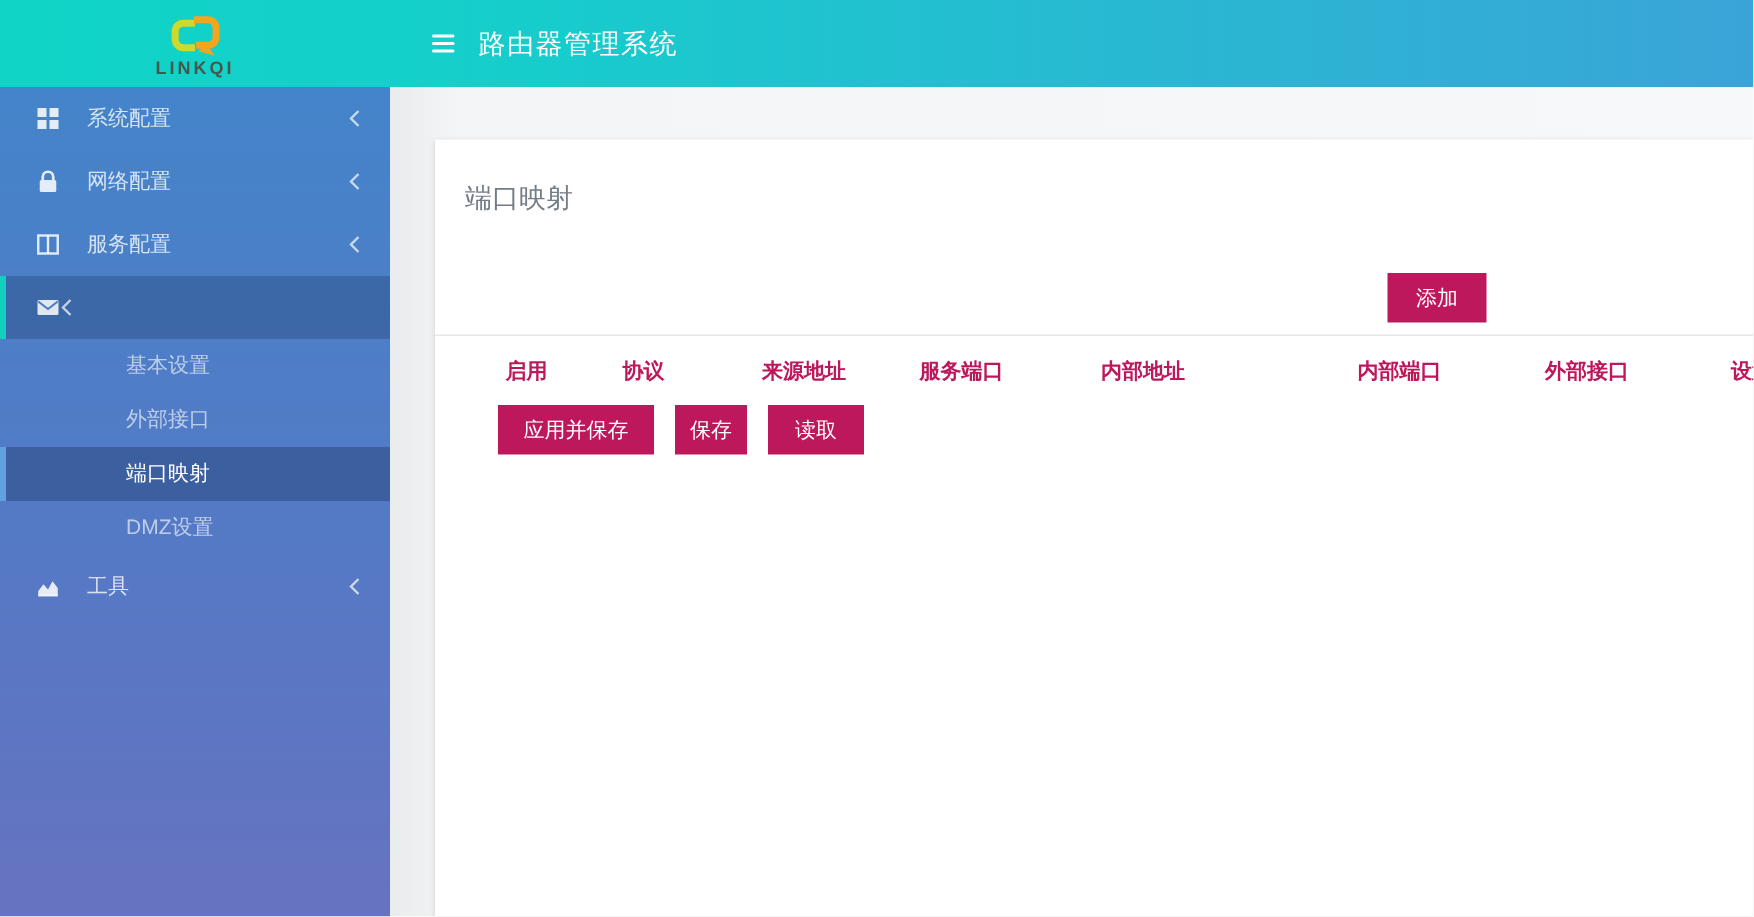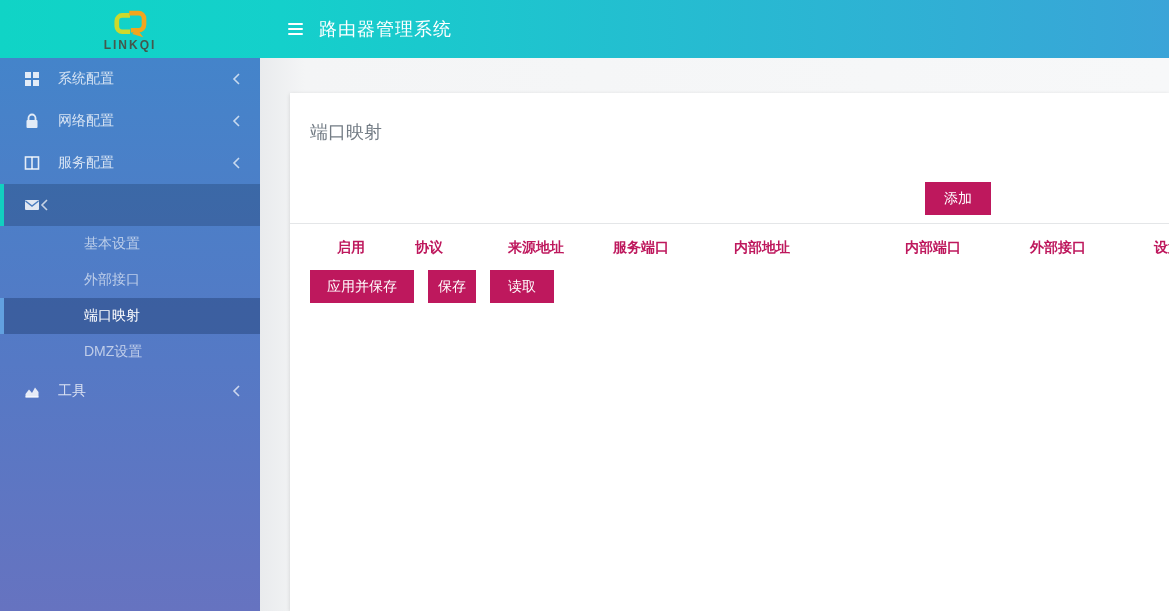--- a/index.html
+++ b/index.html
@@ -53,21 +53,21 @@
   .thead span { position:absolute; top:15px; transform:translateX(-50%);
     font-size:14px; font-weight:bold; color:#be185d; white-space:nowrap; }
   .thead span:nth-child(1){ left:61px; }
   .thead span:nth-child(2){ left:139px; }
   .thead span:nth-child(3){ left:246px; }
   .thead span:nth-child(4){ left:351px; }
   .thead span:nth-child(5){ left:472px; }
   .thead span:nth-child(6){ left:643px; }
   .thead span:nth-child(7){ left:768px; }
   .thead span:nth-child(8){ left:878px; }
-  .actions-row { display:flex; gap:14px; padding-left:20px; margin-top:1px; }
+  .actions-row { display:flex; gap:14px; padding-left:20px; margin-top:1px;margin-left:22px; }
   .btn-apply { padding:0 17px; }
   .btn-save { padding:0 10px; }
   .btn-read { padding:0 18px; }
 </style>
 </head>
 <body>
 
 <div class="page">
 
   <div class="topbar">

